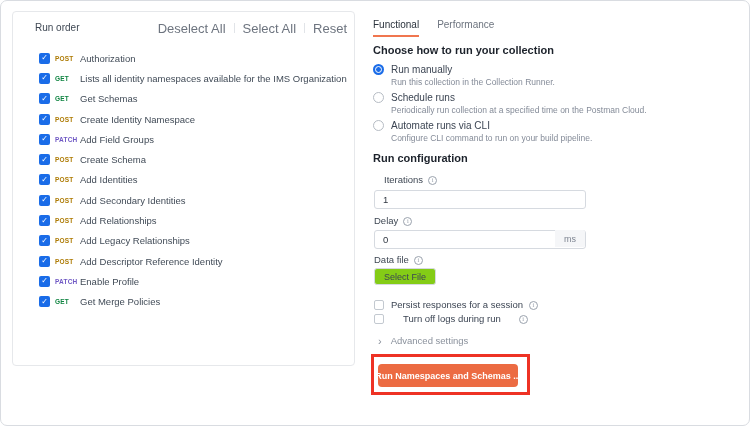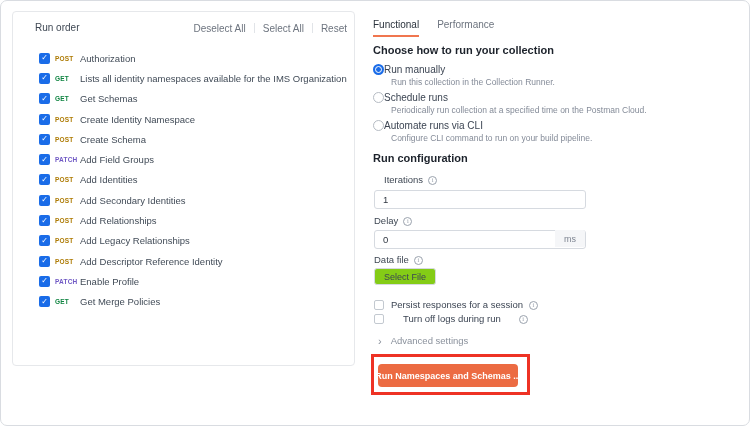--- a/index.html
+++ b/index.html
@@ -20,21 +20,21 @@
   }
   .frame{position:absolute;inset:0;border:1px solid #d9dce1;border-radius:7px;pointer-events:none;z-index:50;}
 
   
   .left-card{
     position:absolute;left:12px;top:11px;width:343px;height:355px;
     background:#fff;border:1px solid #e6e8eb;border-radius:4px;
   }
   .panel-title{position:absolute;top:9px;left:22px;font-size:10px;line-height:14px;color:#3f4854;}
   .panel-actions{position:absolute;top:9px;right:7px;display:flex;align-items:center;height:14px;}
-  .panel-action{font-size:10px;color:#6d747f;cursor:pointer;white-space:nowrap;}
+  .panel-action{font-size:13px;color:#6d747f;cursor:pointer;white-space:nowrap;}
   .action-sep{width:1px;height:10px;background:#e1e4e8;margin:0 8px;}
   .run-list{position:absolute;top:36px;left:0;right:0;}
   .run-item{height:20.3px;display:flex;align-items:center;padding-left:26px;overflow:hidden;white-space:nowrap;}
   .cb{
     width:11px;height:11px;flex:0 0 11px;border-radius:2px;background:var(--primary-blue);
     display:inline-flex;align-items:center;justify-content:center;
   }
   .cb::after{content:"\2713";color:#fff;font-size:8px;font-weight:bold;line-height:1;}
   .method{
     flex:0 0 25px;margin-left:5px;font-size:6.5px;font-weight:bold;letter-spacing:.2px;
@@ -56,21 +56,21 @@
 
   .options{position:absolute;top:63px;left:0;}
   .option{margin-bottom:3px;}
   .option-row{display:flex;align-items:center;line-height:13px;}
   .radio{
     width:11px;height:11px;flex:0 0 11px;border-radius:50%;position:relative;
     border:1px solid #b6bcc4;background:#fff;
   }
   .sel-true .radio{border:none;background:var(--primary-blue);}
   .sel-true .radio::after{content:"";position:absolute;inset:2px;border:1.5px solid #fff;border-radius:50%;}
-  .option-label{font-size:10px;color:#3c4553;}
+  .option-label{margin-left:7px;font-size:10px;color:#3c4553;}
   .option-desc{margin-left:18px;margin-top:0px;font-size:8.5px;color:#848b98;line-height:12px;}
 
   .field-label{position:absolute;left:1px;font-size:9.5px;color:#3f4854;line-height:12px;display:flex;align-items:center;}
   .lbl-iterations{top:174px;padding-left:10px;}
   .lbl-delay{top:215px;}
   .lbl-datafile{top:254px;}
   .info-icon{
     width:9px;height:9px;margin-left:5px;border:1px solid #9aa2ad;border-radius:50%;
     display:inline-flex;align-items:center;justify-content:center;color:#9aa2ad;flex:0 0 9px;
   }
@@ -146,27 +146,27 @@
         <span class="method m-GET">GET</span>
         <span class="item-label">Get Schemas</span>
       </div>
       <div class="run-item">
         <span class="cb"></span>
         <span class="method m-POST">POST</span>
         <span class="item-label">Create Identity Namespace</span>
       </div>
       <div class="run-item">
         <span class="cb"></span>
-        <span class="method m-POST">POST</span>
-        <span class="item-label">Create Schema</span>
-      </div>
-      <div class="run-item">
-        <span class="cb"></span>
         <span class="method m-PATCH">PATCH</span>
         <span class="item-label">Add Field Groups</span>
+      </div>
+      <div class="run-item">
+        <span class="cb"></span>
+        <span class="method m-POST">POST</span>
+        <span class="item-label">Create Schema</span>
       </div>
       <div class="run-item">
         <span class="cb"></span>
         <span class="method m-POST">POST</span>
         <span class="item-label">Add Identities</span>
       </div>
       <div class="run-item">
         <span class="cb"></span>
         <span class="method m-POST">POST</span>
         <span class="item-label">Add Secondary Identities</span>

